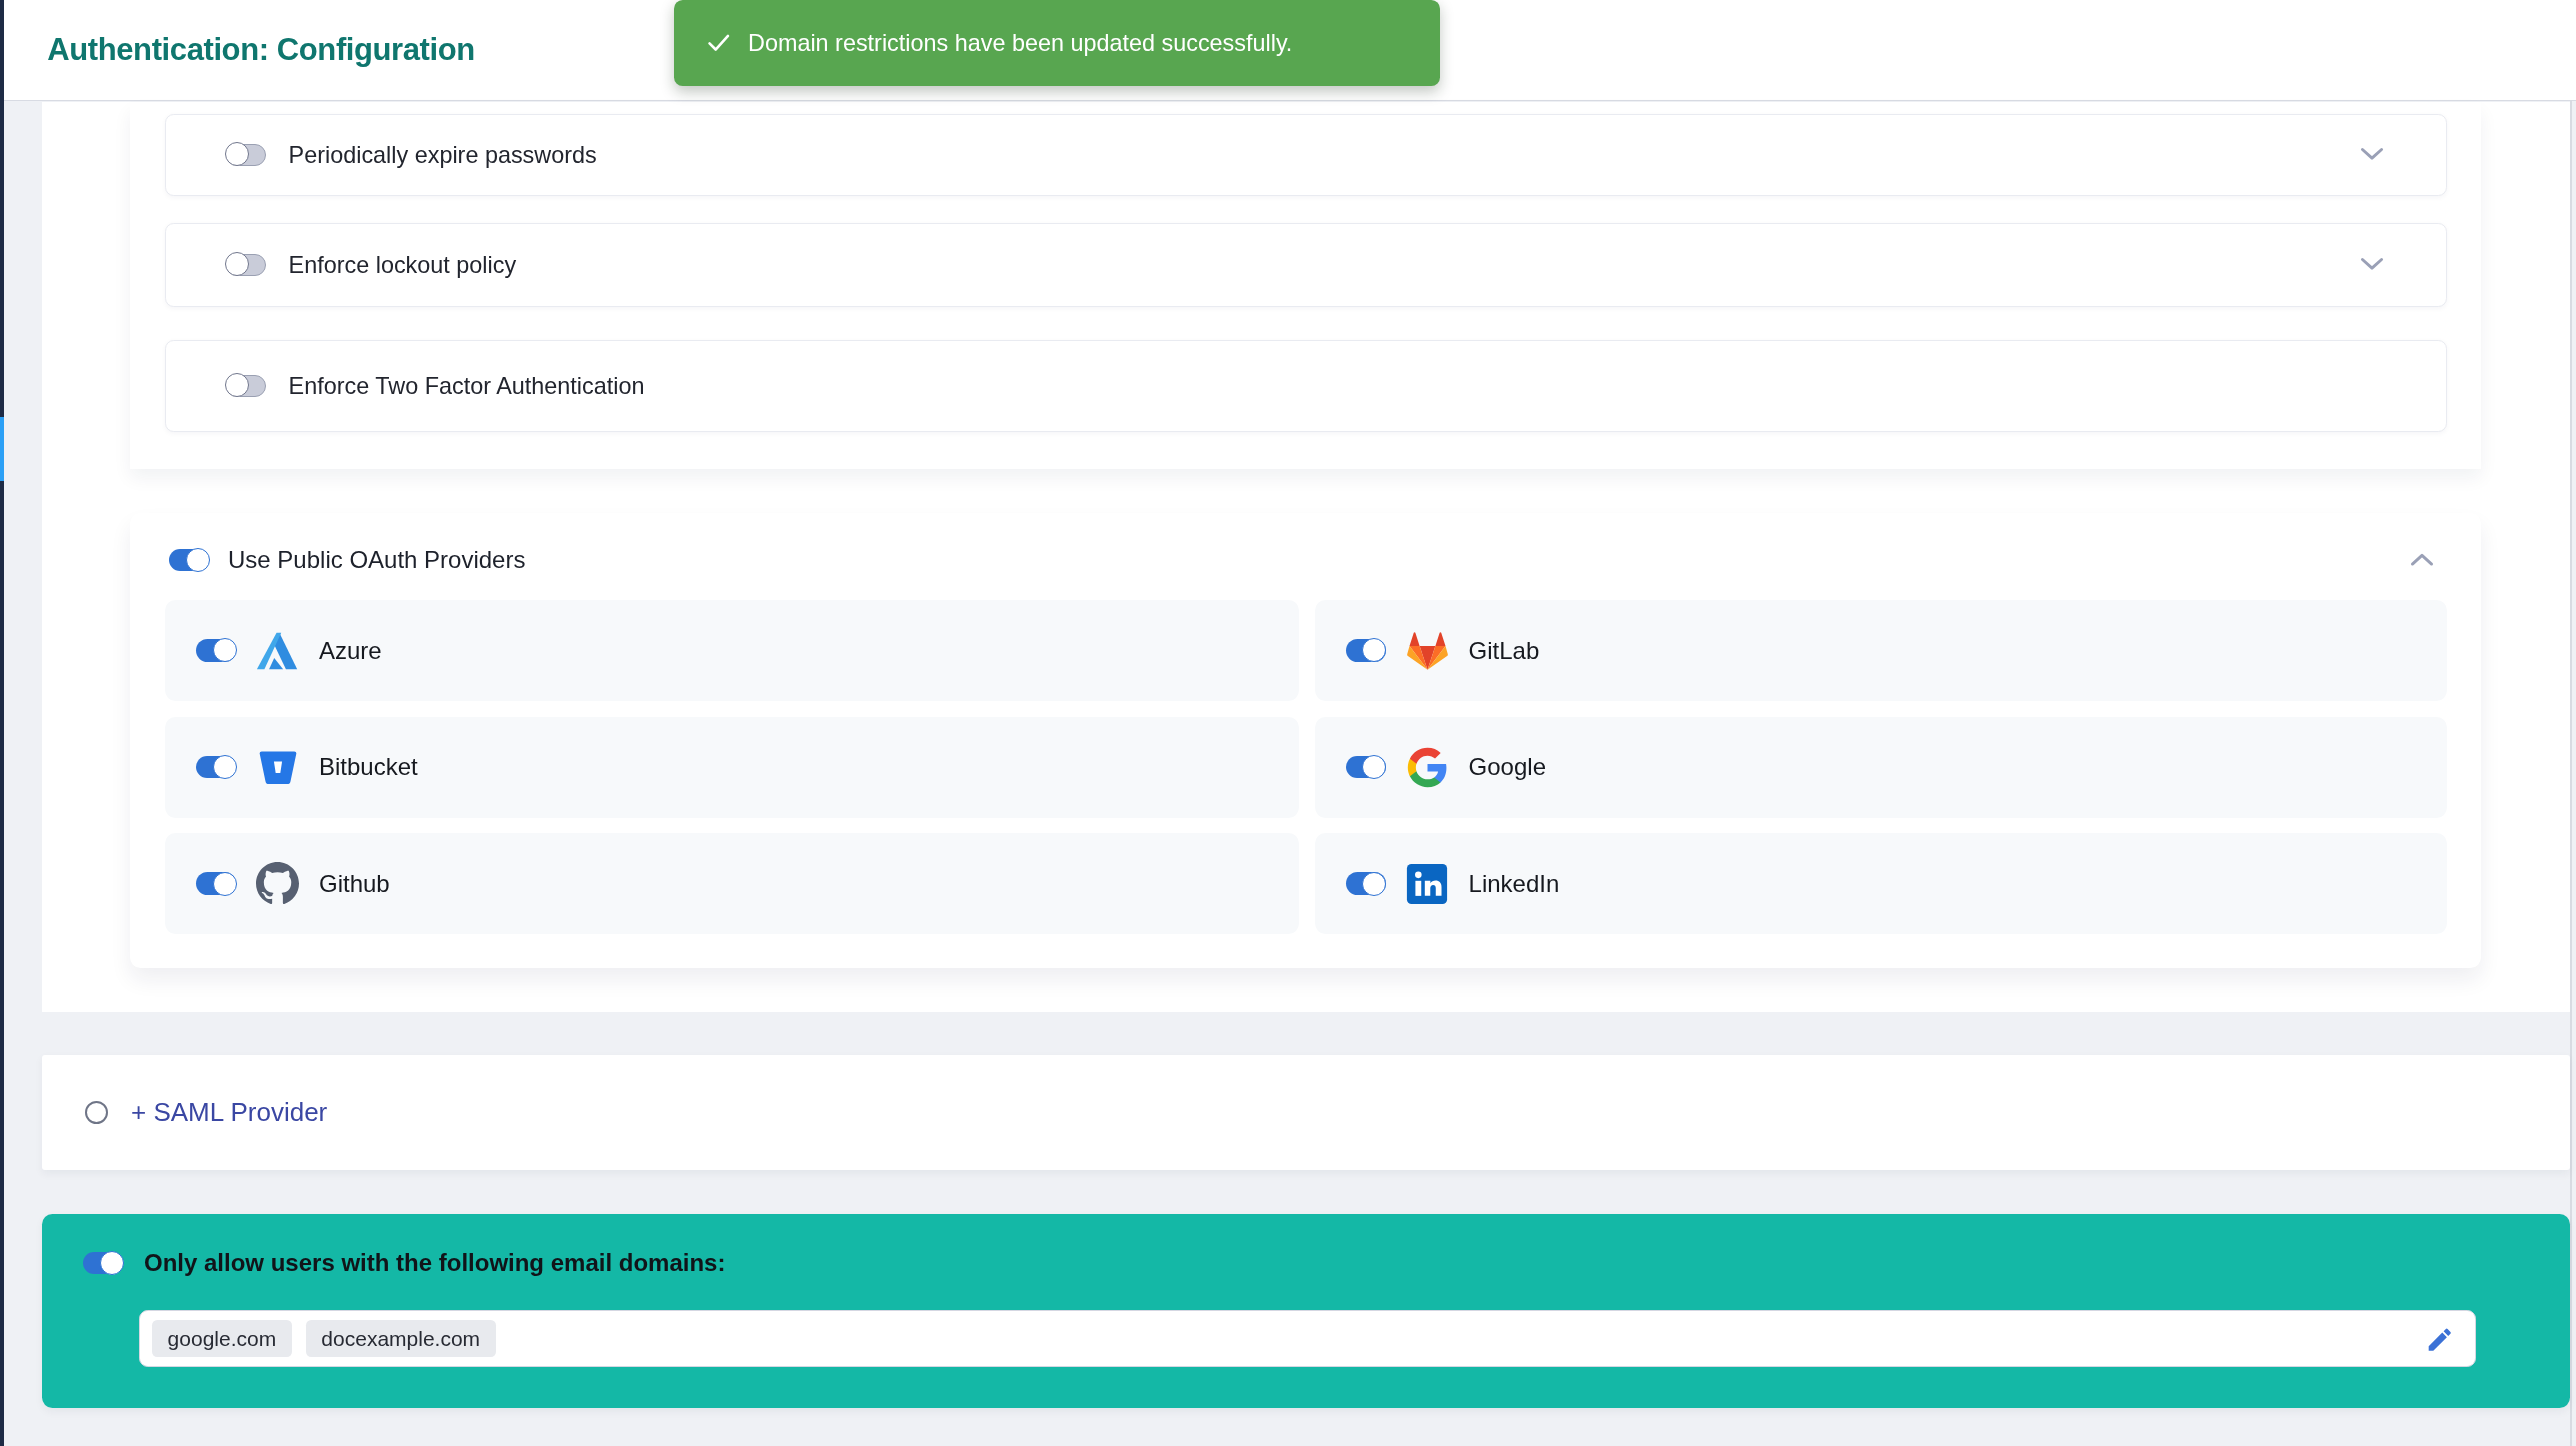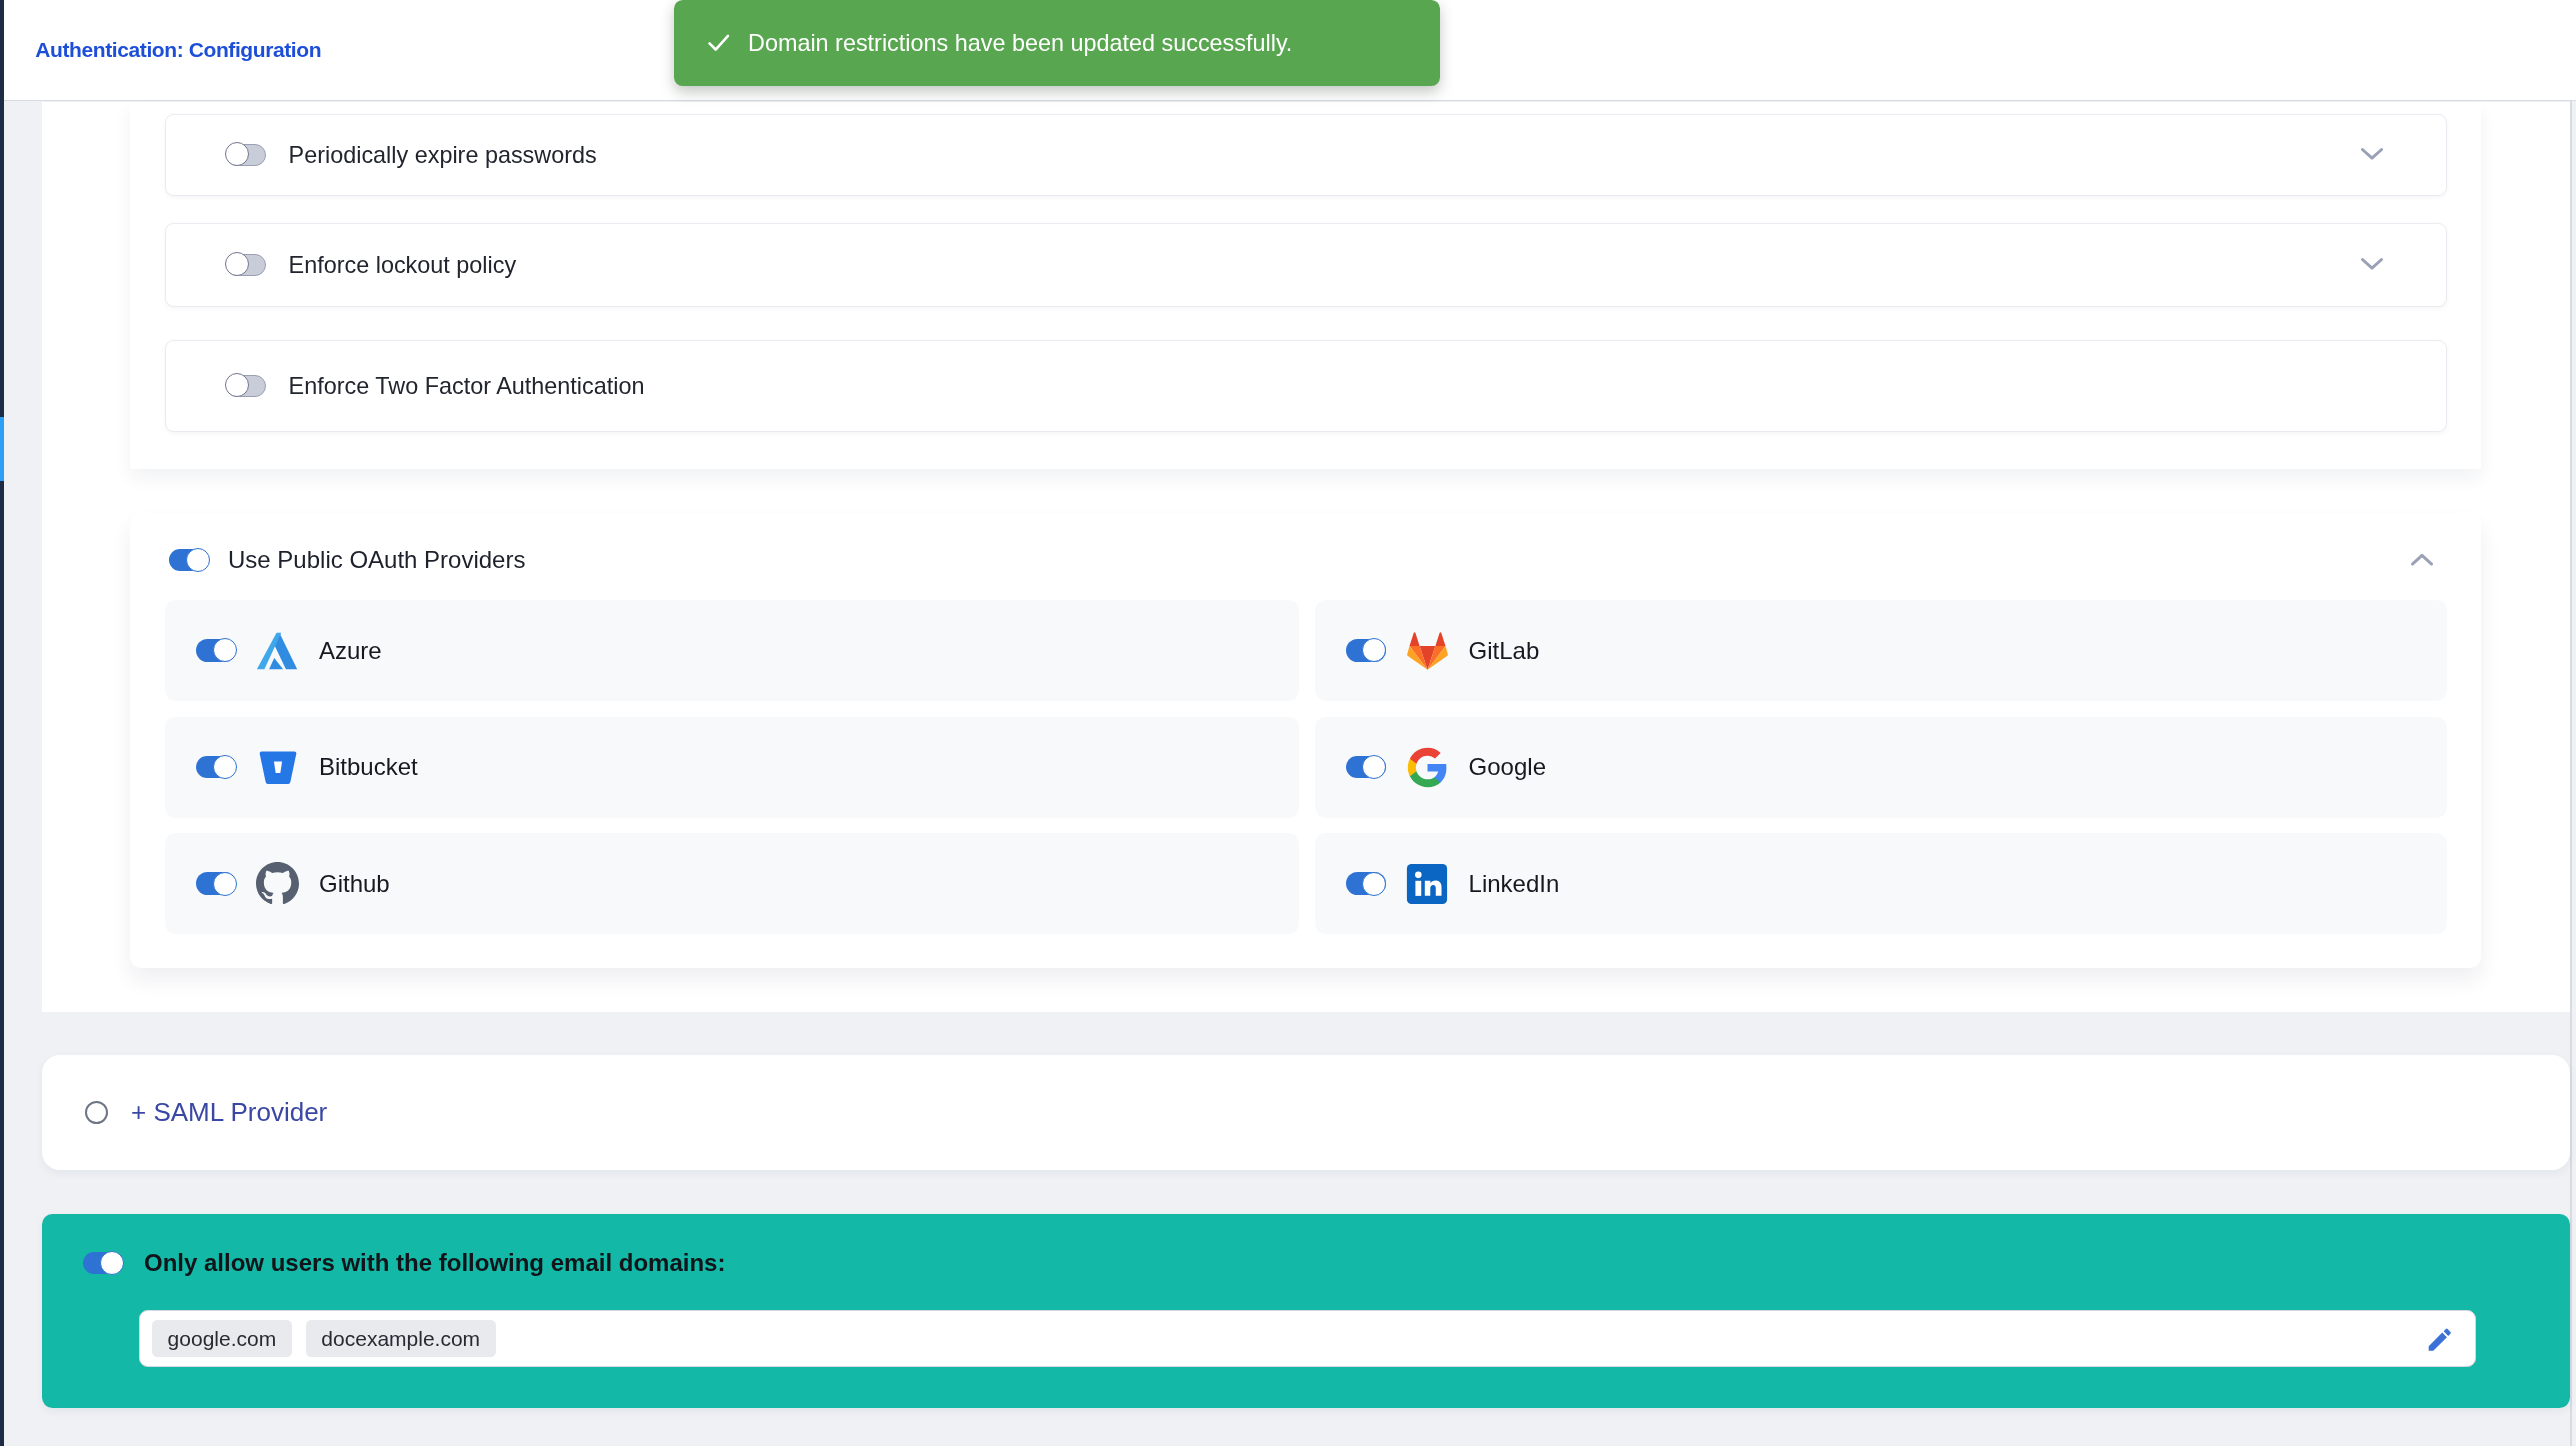--- a/index.html
+++ b/index.html
@@ -6,21 +6,21 @@
   #page{position:relative;width:2576px;height:1446px;background:#eff1f5;overflow:hidden;
         font-family:"Liberation Sans", sans-serif;color:#1c1f28;}
 
   
   .leftbar{position:absolute;left:0;top:0;width:4.3px;height:1446px;background:#1e2b45;}
   .leftbar-active{position:absolute;left:0;top:417px;width:4.3px;height:64px;background:#2ba0f6;}
 
   
   .header{position:absolute;left:4.3px;top:0;width:2572px;height:100px;background:#ffffff;
           border-bottom:1.7px solid #d8dbe3;display:flex;align-items:center;}
-  .page-title{font-size:21px;font-weight:bold;letter-spacing:-0.4px;color:#1d4ed8;margin-left:31px;}
+  .page-title{font-size:31px;font-weight:bold;letter-spacing:-0.4px;color:#0f766e;margin-left:43px;}
 
   
   .toast{position:absolute;left:674px;top:0;width:766px;height:86px;background:#58a650;
          border-radius:8.7px;box-shadow:0 5.2px 14px rgba(20,40,20,.25);
          display:flex;align-items:center;gap:15px;padding-left:29.5px;box-sizing:border-box;z-index:30;}
   .toast-text{color:#ffffff;font-size:23.4px;}
 
   
   .right-line{position:absolute;left:2570px;top:100px;width:1.7px;height:1347px;background:#d8dbe2;}
   .outer-panel{position:absolute;left:42px;top:102px;width:2528px;height:910px;background:#ffffff;}
@@ -49,21 +49,21 @@
   .oauth-label{font-size:24px;color:#1d212b;}
   .prov-grid{display:grid;grid-template-columns:1134px 1132px;grid-auto-rows:101px;gap:15.6px;
              margin:26px 0 0 35px;}
   .prov-row{background:#f7f9fb;border-radius:10.4px;display:flex;align-items:center;
             padding-left:31px;gap:19px;box-sizing:border-box;}
   .prov-icon{width:45px;height:45px;display:flex;align-items:center;justify-content:center;flex:none;}
   .prov-name{font-size:24px;color:#16191f;}
 
   
   .saml-card{position:absolute;left:42px;top:1055px;width:2528px;height:115px;background:#ffffff;
-             border-radius:18px;box-shadow:0 3.5px 8.7px rgba(25,35,65,.05);
+             border-radius:3px;box-shadow:0 3.5px 8.7px rgba(25,35,65,.05);
              display:flex;align-items:center;padding-left:43px;gap:22.6px;box-sizing:border-box;}
   .radio{width:23.4px;height:23.4px;border-radius:50%;border:2.6px solid #6f7587;box-sizing:border-box;flex:none;background:#fff;}
   .saml-link{font-size:26px;color:#3a47a3;font-weight:500;}
 
   
   .email-card{position:absolute;left:42px;top:1214px;width:2528px;height:194px;background:#14b8a6;
               border-radius:10.4px;box-shadow:0 3.5px 8.7px rgba(25,35,65,.05);box-sizing:border-box;}
   .email-head{display:flex;align-items:center;gap:21px;padding:35px 0 0 41px;}
   .email-label{font-size:24px;font-weight:bold;color:#111419;}
   .domain-input{position:absolute;left:97px;top:96px;width:2337px;height:57px;background:#ffffff;

